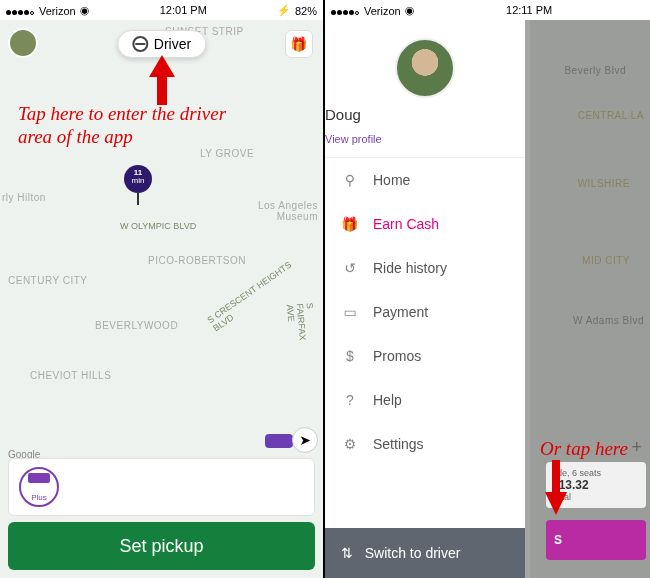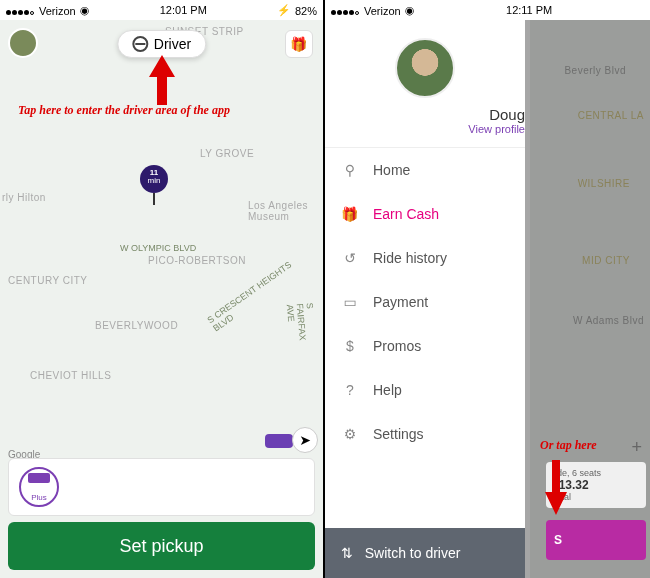--- a/index.html
+++ b/index.html
@@ -21,24 +21,24 @@
 
 
 .driver-pill{position:absolute;top:30px;left:50%;transform:translateX(-50%);background:#fff;border:1px solid #ddd;border-radius:18px;padding:5px 14px;font-size:14px;display:flex;align-items:center;gap:6px;box-shadow:0 2px 5px rgba(0,0,0,0.15)}
 .wheel{width:16px;height:16px;border:2px solid #444;border-radius:50%;position:relative}
 .wheel:before{content:'';position:absolute;left:1px;right:1px;top:50%;height:2px;background:#444;transform:translateY(-50%)}
 .avatar-small{position:absolute;top:28px;left:8px;width:30px;height:30px;border-radius:50%;background:#7a8a5a;border:2px solid #fff;overflow:hidden}
 .gift-box{position:absolute;top:30px;right:10px;width:28px;height:28px;border:1px solid #ddd;border-radius:6px;background:#fff;display:flex;align-items:center;justify-content:center;font-size:14px}
 
 
 .arrow-up{position:absolute;top:55px;left:50%;transform:translateX(-50%)}
-.anno{position:absolute;color:#d00;font-weight:bold;font-style:italic;font-size:12px;line-height:1.2;font-family:Georgia,serif}
-
-
-.timepin{position:absolute;top:165px;left:140px;width:28px;height:28px;border-radius:50%;background:#2d1a6b;color:#fff;font-size:8px;text-align:center;padding-top:4px;line-height:1}
+.anno{position:absolute;color:#d00;font-weight:normal;font-style:italic;font-size:19px;line-height:1.2;font-family:Georgia,serif}
+
+
+.timepin{position:absolute;top:165px;left:124px;width:28px;height:28px;border-radius:50%;background:#2d1a6b;color:#fff;font-size:8px;text-align:center;padding-top:4px;line-height:1}
 .timepin:after{content:'';position:absolute;top:28px;left:50%;transform:translateX(-50%);width:2px;height:12px;background:#333}
 
 .car{position:absolute;bottom:130px;right:30px;width:28px;height:14px;background:#6b3fb3;border-radius:4px}
 .locator{position:absolute;bottom:125px;right:5px;width:26px;height:26px;border:1px solid #ccc;border-radius:50%;background:#fff;display:flex;align-items:center;justify-content:center;font-size:14px}
 
 
 .addr-card{position:absolute;bottom:62px;left:8px;right:8px;background:#fff;border:1px solid #e0e0e0;border-radius:6px;padding:8px 10px;display:flex;align-items:center;gap:10px}
 .plus-badge{width:40px;height:40px;border:2px solid #7b3fb3;border-radius:50%;display:flex;flex-direction:column;align-items:center;justify-content:center}
 .plus-car{width:22px;height:10px;background:#7b3fb3;border-radius:2px}
 .plus-text{font-size:8px;color:#7b3fb3;margin-top:10px}
@@ -47,24 +47,24 @@
 
 .pickup-btn{position:absolute;bottom:8px;left:8px;right:8px;height:48px;background:#15803d;color:#fff;border-radius:6px;display:flex;align-items:center;justify-content:center;font-size:18px}
 
 .google{position:absolute;bottom:118px;left:8px;font-size:10px;color:#888}
 
 
 .pB-status{background:#fff}
 .overlay{position:absolute;top:20px;left:0;right:0;bottom:0;background:rgba(0,0,0,0.35)}
 .mapB{position:absolute;top:20px;right:0;width:120px;bottom:0;background:#eef2ee}
 .drawer{position:absolute;top:20px;left:0;width:200px;bottom:0;background:#fff;display:flex;flex-direction:column}
-.drawer-head{text-align:right;padding:18px 0 12px;border-bottom:1px solid #eee}
+.drawer-head{text-align:left;padding:18px 0 12px;border-bottom:1px solid #eee}
 .drawer-ava{width:60px;height:60px;border-radius:50%;margin:0 auto 8px;background:radial-gradient(circle at 50% 40%,#d4b896 30%,#5a7a4a 31%);border:2px solid #eee}
 .drawer-name{font-size:15px;color:#333}
-.drawer-view{font-size:11px;color:#7b3fb3;margin-top:0}
+.drawer-view{font-size:11px;color:#7b3fb3;margin-top:10px}
 .menu{flex:1}
 .menu-item{display:flex;align-items:center;gap:14px;padding:13px 16px;font-size:14px;color:#555}
 .menu-item.pink{color:#e6007e}
 .menu-ico{width:18px;height:18px;display:flex;align-items:center;justify-content:center;font-size:14px;color:#888}
 .menu-item.pink .menu-ico{color:#e6007e}
 .switch-bar{height:50px;background:#5f6670;color:#fff;display:flex;align-items:center;padding:0 16px;gap:12px;font-size:14px}
 
 
 .peek-card{position:absolute;bottom:70px;right:4px;width:100px;background:rgba(255,255,255,0.85);border-radius:4px;padding:6px;font-size:9px;color:#666}
 .peek-price{font-size:12px;font-weight:bold;color:#333}
@@ -89,25 +89,25 @@
       <span>82%</span>
     </div>
   </div>
   <div class="map">
     <div class="neigh" style="top:6px;left:165px">SUNSET STRIP</div>
     <div class="neigh" style="top:128px;left:200px">LY GROVE</div>
     <div class="neigh" style="top:255px;left:8px">CENTURY CITY</div>
     <div class="neigh" style="top:300px;left:95px">BEVERLYWOOD</div>
     <div class="neigh" style="top:350px;left:30px">CHEVIOT HILLS</div>
     <div class="neigh" style="top:235px;left:148px">PICO-ROBERTSON</div>
-    <div class="parklabel" style="top:223px;left:120px">W Olympic Blvd</div>
+    <div class="parklabel" style="top:201px;left:120px">W Olympic Blvd</div>
     <div class="parklabel" style="top:260px;left:200px;transform:rotate(-35deg)">S Crescent Heights Blvd</div>
     <div class="parklabel" style="top:290px;left:280px;transform:rotate(85deg)">S Fairfax Ave</div>
     <div class="neigh" style="top:172px;left:2px">rly Hilton</div>
-    <div class="neigh" style="top:180px;right:5px;width:70px;text-align:left">Los Angeles Museum</div>
+    <div class="neigh" style="top:180px;right:5px;width:70px;text-align:right">Los Angeles Museum</div>
   </div>
 
   <div class="avatar-small"></div>
   <div class="driver-pill">
     <span class="wheel"></span>
     <span>Driver</span>
   </div>
   <div class="gift-box">
       <span>🎁</span>
     </div>

